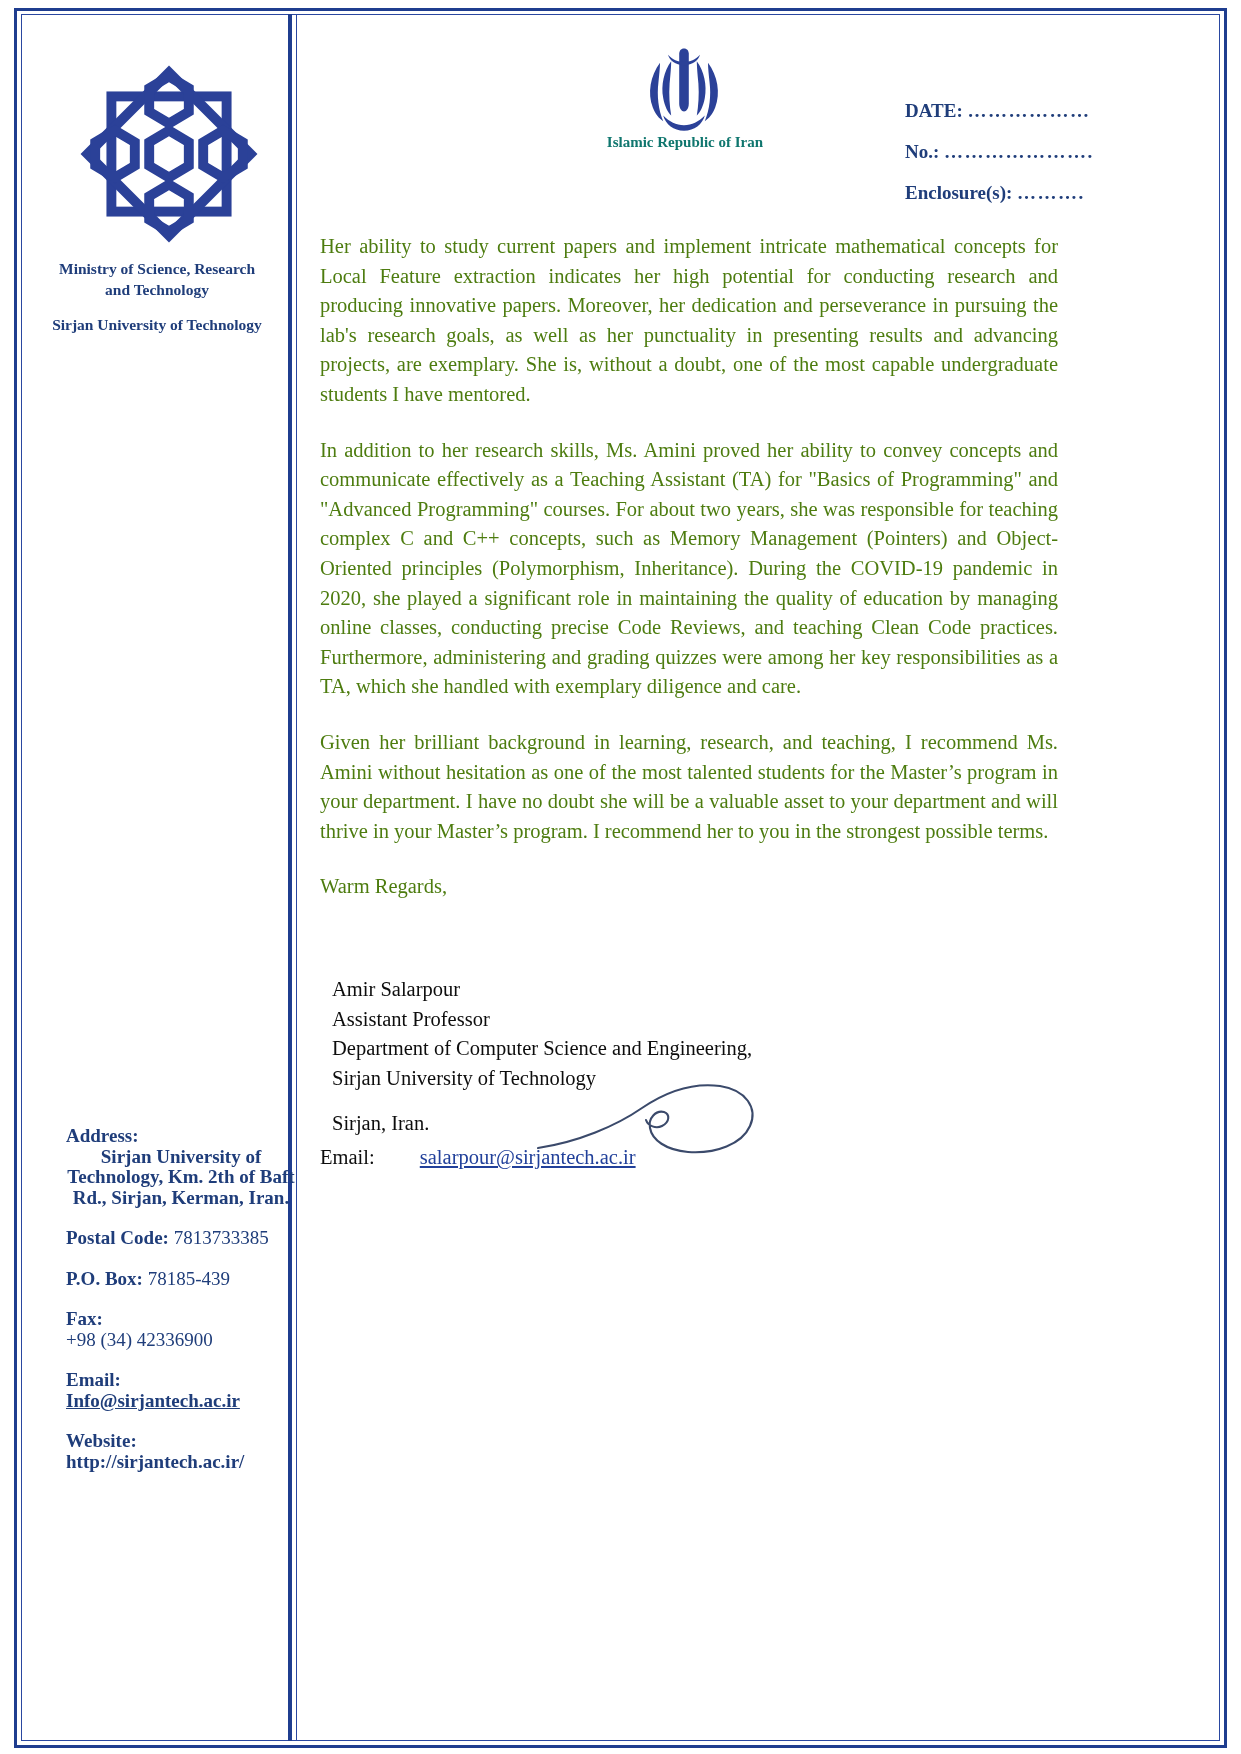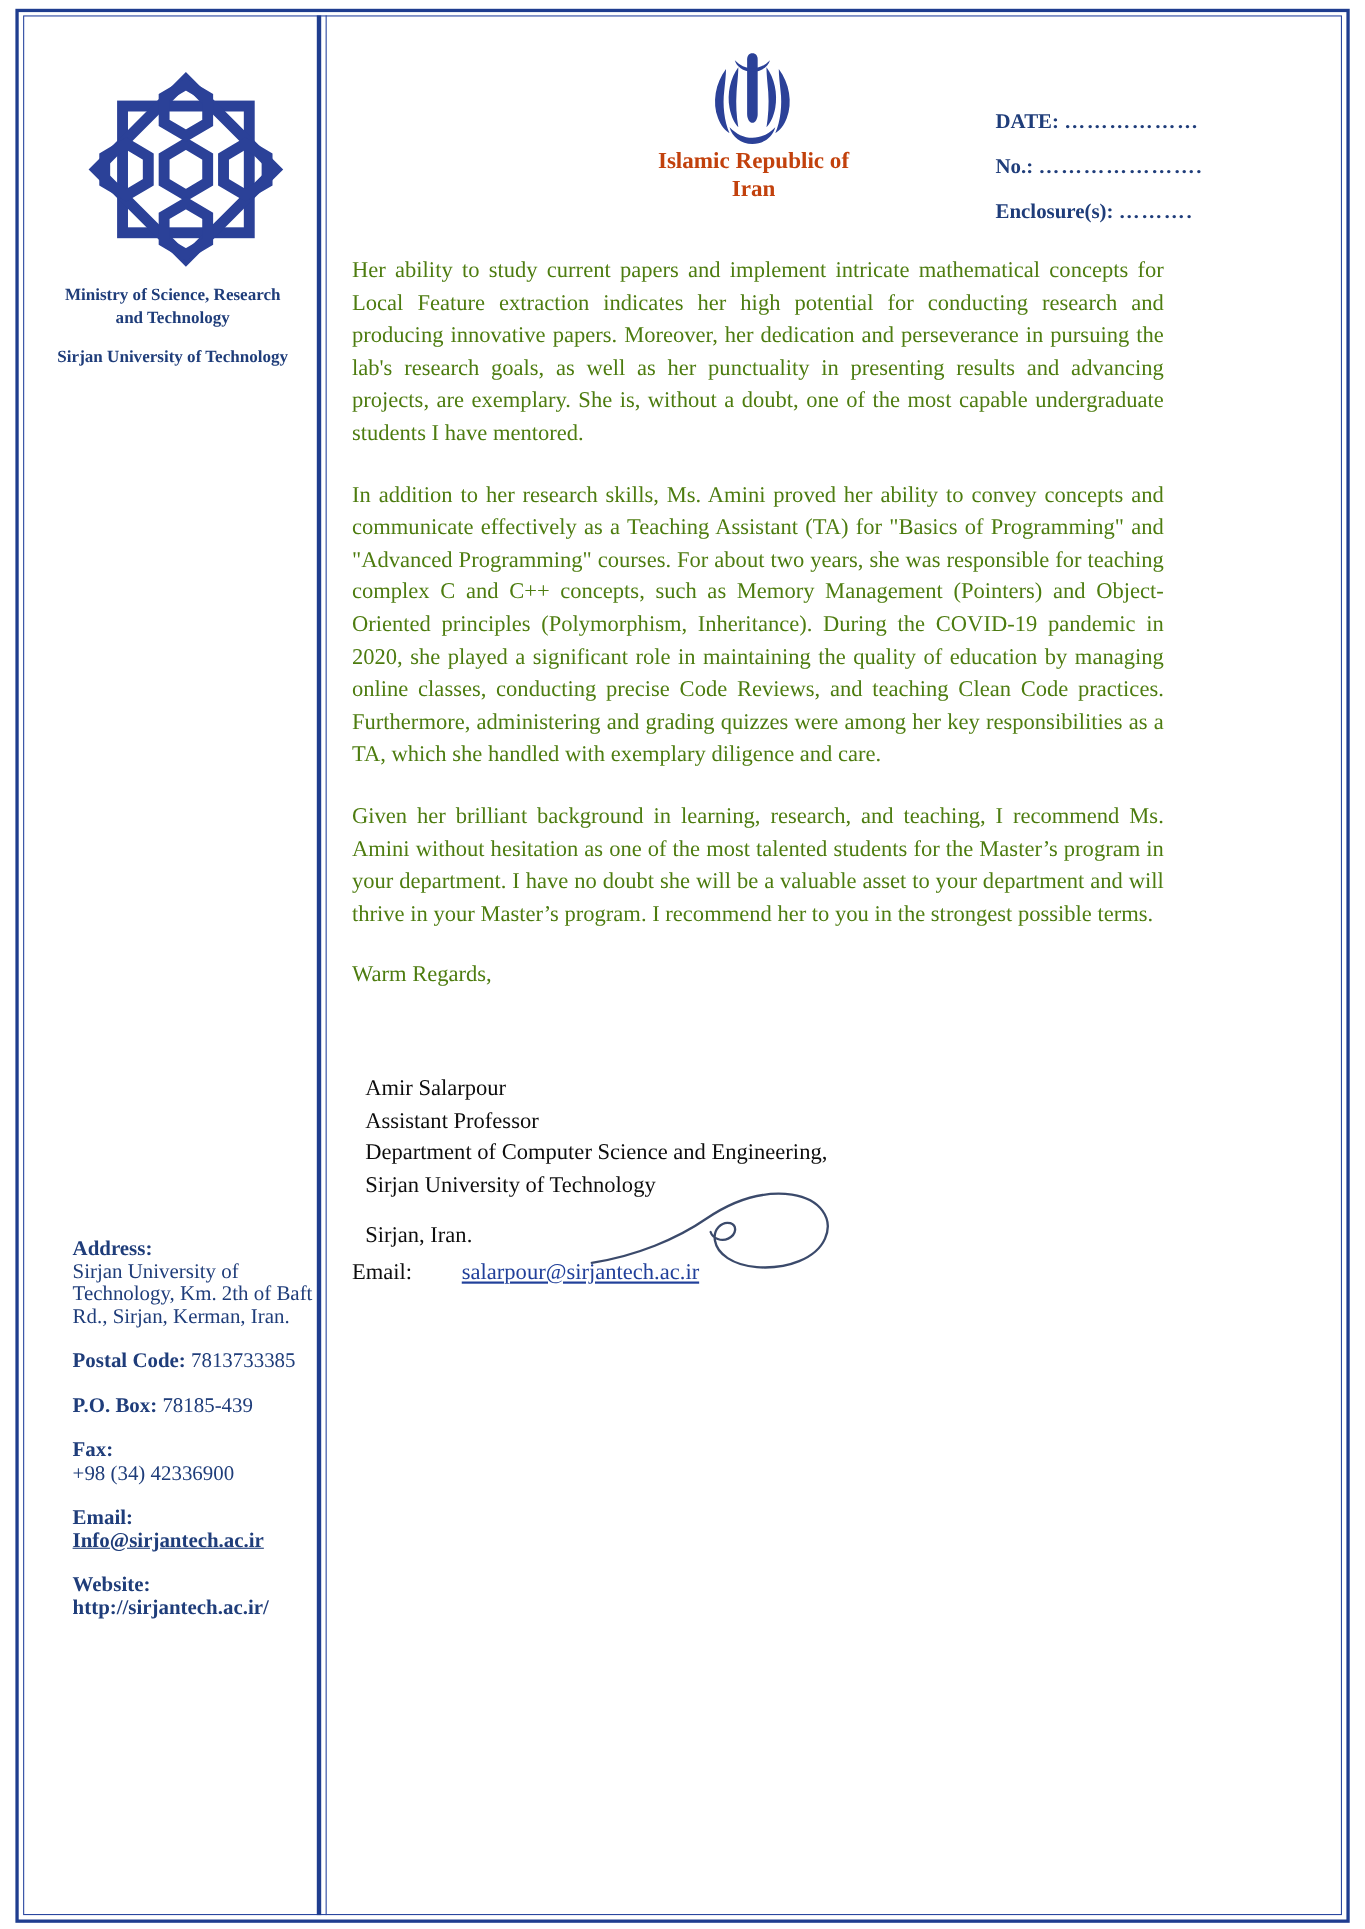--- a/index.html
+++ b/index.html
@@ -100,21 +100,21 @@
     width: 230px;
     color: #1f3d7a;
     font-family: "Liberation Serif", serif;
     font-size: 19px;
     line-height: 20.5px;
   }
   #contact .blk { margin-bottom: 20px; }
   #contact .lbl { font-weight: bold; }
   #contact .val { font-weight: normal; }
   #contact .inline .lbl { font-weight: bold; }
-  #contact .addr-lines { font-weight: normal; }
+  #contact .addr-lines { font-weight: bold; text-align: center; }
   .u-link {
     text-decoration: underline;
     color: #1f3d7a;
     font-weight: bold;
   }
   #contact .website-url { font-weight: bold; }
 
   
   .iran-emblem {
     position: absolute;
@@ -122,22 +122,22 @@
     width: 96px; height: 96px;
   }
   .iran-emblem svg { display:block; width:96px; height:96px; }
   .emblem-caption {
     position: absolute;
     left: 592px; top: 134px;
     width: 186px;
     text-align: center;
     font-family: "Liberation Serif", serif;
     font-weight: bold;
-    font-size: 21px;
-    color: #c2410c;
+    font-size: 15px;
+    color: #0f766e;
   }
 
   #header-fields {
     position: absolute;
     left: 905px; top: 100px;
     width: 300px;
     color: #1f3d7a;
     font-family: "Liberation Serif", serif;
     font-weight: bold;
     font-size: 19px;

